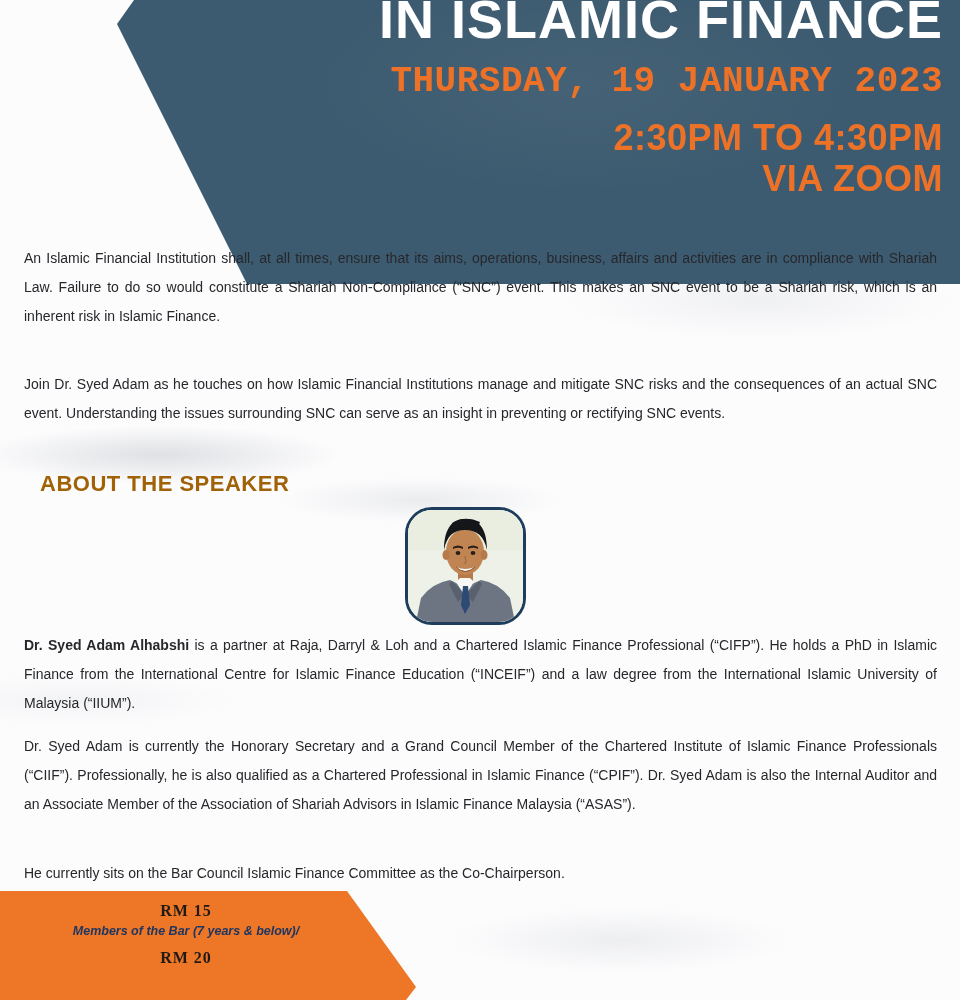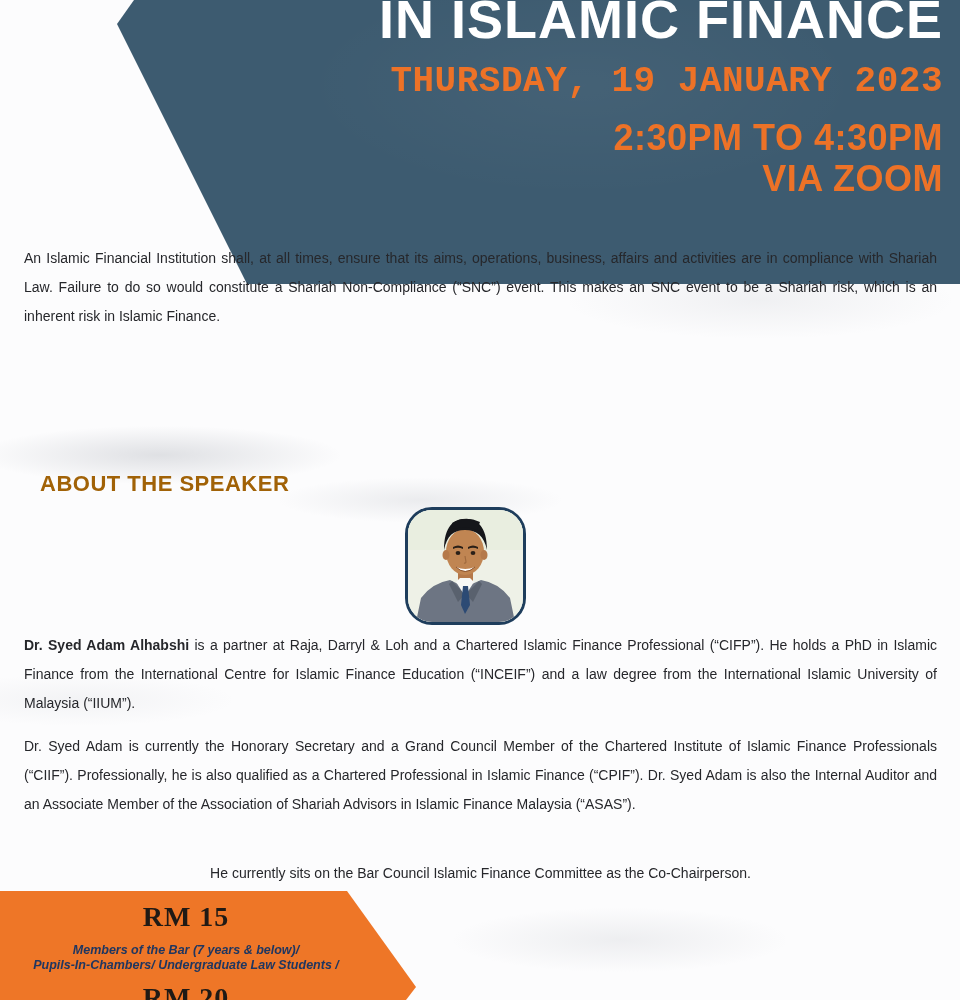--- a/index.html
+++ b/index.html
@@ -40,21 +40,21 @@
   
   .para{
     left:24px;width:913px;
     font-size:14px;line-height:29px;color:#26272b;
     text-align:justify;margin:0;
   }
   .p1{top:244px;}
   .p2{top:370px;}
   .p3{top:631px;}
   .p4{top:732px;}
-  .p5{top:859px;text-align:center;}
+  .p5{top:859px;text-align:left;}
   .speaker-heading{
     left:0;top:471px;width:932px;text-align:left;
     font-size:22px;font-weight:bold;color:#a16207;letter-spacing:.5px;padding-left:40px;
   }
   .bold-name{font-weight:bold;}
   
   .photo{
     left:405px;top:507px;width:121px;height:118px;
     border:3px solid #1E3D5C;border-radius:27px;overflow:hidden;
     background:#eef1e7;box-sizing:border-box;
@@ -63,26 +63,26 @@
   
   .pricing{
     left:0;top:891px;width:418px;height:109px;
     background:#EE7627;
     clip-path:polygon(0 0, 347px 0, 416px 96px, 406px 109px, 0 109px);
     z-index:3;
   }
   .pricing-inner{position:absolute;left:0;top:0;width:372px;text-align:center;}
   .price-label{
     font-family:"Liberation Serif",serif;font-weight:bold;
-    font-size:28px;color:#201a15;letter-spacing:1px;line-height:1;
+    font-size:16px;color:#201a15;letter-spacing:1px;line-height:1;
   }
   .price-1{margin-top:12px;}
   .eligibility{
     font-style:italic;font-weight:bold;font-size:12.5px;line-height:15px;
-    color:#1f3660;margin-top:12px;
+    color:#1f3660;margin-top:5px;
   }
   .price-2{margin-top:11px;}
   
   .registration{
     left:385px;top:946px;width:575px;height:54px;
     background:#1B3A57;z-index:2;
     text-align:center;box-sizing:border-box;padding-top:12px;
   }
   .registration div{
     font-family:"Liberation Serif",serif;
@@ -95,20 +95,21 @@
 <div style="width:960px;height:1000px;position:relative;">
 
   <div class="abs banner">
     <div class="banner-title">IN ISLAMIC FINANCE</div>
     <div class="banner-line banner-date">THURSDAY, 19 JANUARY 2023</div>
     <div class="banner-line banner-time">2:30PM TO 4:30PM</div>
     <div class="banner-line banner-platform">VIA ZOOM</div>
   </div>
 
   <p class="abs para p1">An Islamic Financial Institution shall, at all times, ensure that its aims, operations, business, affairs and activities are in compliance with Shariah Law. Failure to do so would constitute a Shariah Non-Compliance (“SNC”) event. This makes an SNC event to be a Shariah risk, which is an inherent risk in Islamic Finance.</p>
+  <p class="abs para p2">Join Dr. Syed Adam as he touches on how Islamic Financial Institutions manage and mitigate SNC risks and the consequences of an actual SNC event. Understanding the issues surrounding SNC can serve as an insight in preventing or rectifying SNC events.</p>
 
   <div class="abs speaker-heading">ABOUT THE SPEAKER</div>
 
   <div class="abs photo">
     <svg viewBox="0 0 115 112">
       <rect x="0" y="0" width="115" height="112" fill="#eef1e7"></rect>
       <rect x="0" y="0" width="115" height="40" fill="#e9eee0"></rect>
 
       <rect x="50" y="58" width="15" height="18" rx="4" fill="#b5794a"></rect>
 
@@ -142,19 +143,18 @@
   <p class="abs para p3"><span class="bold-name">Dr. Syed Adam Alhabshi</span><span> is a partner at Raja, Darryl &amp; Loh and a Chartered Islamic Finance Professional (“CIFP”).  He holds a PhD in Islamic Finance from the International Centre for Islamic Finance Education (“INCEIF”) and a law degree from the International Islamic University of Malaysia (“IIUM”).</span></p>
   <p class="abs para p4">Dr. Syed Adam is currently the Honorary Secretary and a Grand Council Member of the Chartered Institute of Islamic Finance Professionals (“CIIF”).  Professionally, he is also qualified as a Chartered Professional in Islamic Finance (“CPIF”).  Dr. Syed Adam is also the Internal Auditor and an Associate Member of the Association of Shariah Advisors in Islamic Finance Malaysia (“ASAS”).</p>
   <p class="abs para p5">He currently sits on the Bar Council Islamic Finance Committee as the Co-Chairperson.</p>
 
 
   <div class="abs pricing">
     <div class="pricing-inner">
       <div class="price-label price-1">RM 15</div>
       <div class="eligibility">
         <div>Members of the Bar (7 years &amp; below)/</div>
-        <div>Pupils-In-Chambers/ Undergraduate Law Students /</div>
       </div>
       <div class="price-label price-2">RM 20</div>
     </div>
   </div>
 
 </div>
 
 </body></html>

